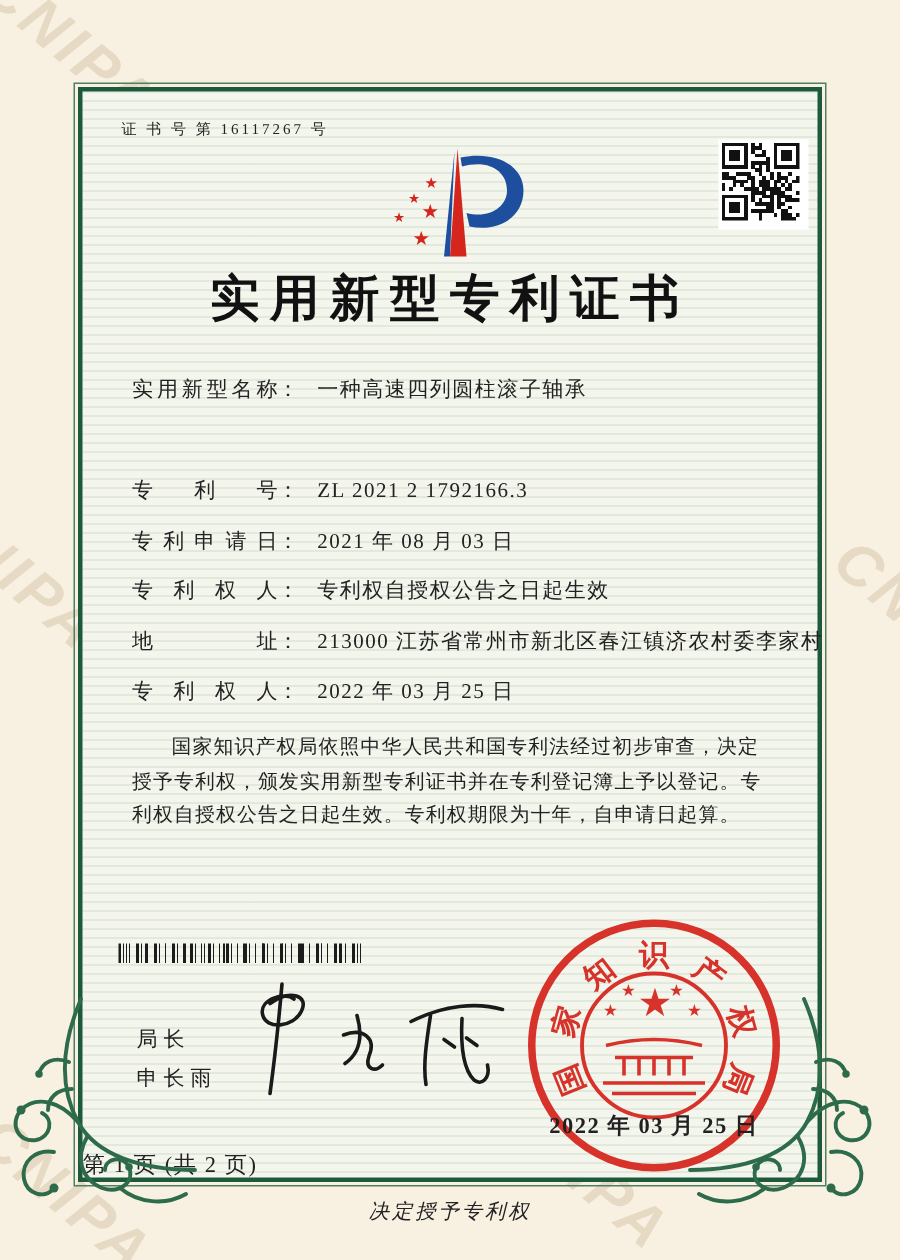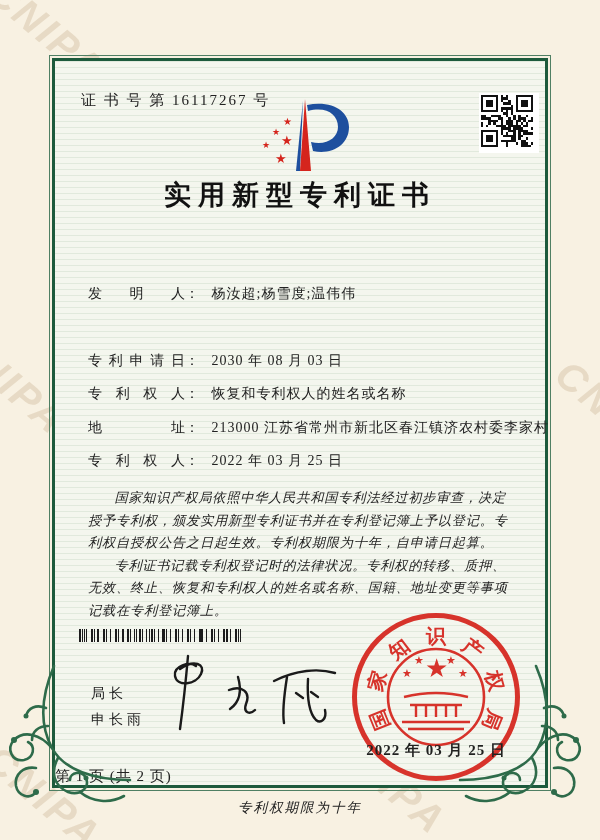--- a/index.html
+++ b/index.html
@@ -18,37 +18,37 @@
   .wm-light{color:rgba(193,167,129,0.17);}
   .frame{
     position:absolute;left:52px;top:58px;width:490px;height:724px;
     border:3px solid #1d5a3c;outline:1px solid #4f7f63;outline-offset:2px;
     background:
       repeating-linear-gradient(180deg, rgba(150,180,150,0.20) 0px, rgba(150,180,150,0.20) 1px, transparent 1px, transparent 6px),
       #f4f6ee;
     z-index:2;
   }
   .cert-no{
-    position:absolute;left:26px;top:30px;font-size:15px;letter-spacing:2px;
+    position:absolute;left:26px;top:18px;font-size:10px;letter-spacing:2px;
   }
   .logo{position:absolute;left:190px;top:32px;}
   .qr-box{position:absolute;left:424px;top:32px;width:56px;height:56px;background:#fff;padding:2px;}
   .title{
     position:absolute;left:0;top:116px;width:100%;text-align:center;
-    font-size:27px;font-weight:bold;letter-spacing:7px;color:#111;
+    font-size:33px;font-weight:bold;letter-spacing:7px;color:#111;
   }
   .frow{position:absolute;left:33px;right:20px;height:22px;font-size:14px;white-space:nowrap;}
   .flabel{display:inline-block;width:97px;text-align:justify;text-align-last:justify;vertical-align:bottom;}
   .fcolon{display:inline-block;}
   .fvalue{margin-left:9px;letter-spacing:1px;}
   .pair2{position:absolute;left:253px;top:0;}
   .pair2 .flabel{width:76px;}
   .body-text{
     position:absolute;left:33px;right:30px;top:426px;
-    font-size:13.2px;line-height:22.5px;font-style:italic;letter-spacing:0.8px;
+    font-size:13.2px;line-height:22.5px;letter-spacing:0.8px;
     color:#222;
   }
   .body-text p{margin:0;text-indent:2em;}
   .barcode{
     position:absolute;left:24px;top:568px;width:163px;height:13px;
     background:
       repeating-linear-gradient(90deg,#1c1c1c 0 2px,transparent 2px 3px,#1c1c1c 3px 4px,transparent 4px 7px,#1c1c1c 7px 8px,transparent 8px 12px),
       repeating-linear-gradient(90deg,transparent 0 5px,#1c1c1c 5px 6px,transparent 6px 13px);
   }
   .signer{position:absolute;left:36px;top:620px;font-size:14px;letter-spacing:4px;line-height:26px;}
@@ -345,44 +345,47 @@
         <rect x="14.86" y="49.52" width="2.48" height="2.48" fill="#111"></rect>
         <rect x="24.76" y="49.52" width="2.48" height="2.48" fill="#111"></rect>
         <rect x="39.62" y="49.52" width="2.48" height="2.48" fill="#111"></rect>
         <rect x="42.10" y="49.52" width="2.48" height="2.48" fill="#111"></rect>
         <rect x="44.57" y="49.52" width="2.48" height="2.48" fill="#111"></rect>
         <rect x="47.05" y="49.52" width="2.48" height="2.48" fill="#111"></rect>
       </svg></div>
 
   <div class="title">实用新型专利证书</div>
 
-  <div class="frow" style="top:224px">
-    <span class="flabel">发明人</span><span class="fcolon">：</span>
-    <span class="fvalue">杨汝超;杨雪度;温伟伟</span>
+  <div class="frow" style="top:190px">
+    <span class="flabel">实用新型名称</span><span class="fcolon">：</span>
+    <span class="fvalue">一种高速四列圆柱滚子轴承</span>
+  </div>
+  <div class="frow" style="top:257px">
+    <span class="flabel">专利号</span><span class="fcolon">：</span>
+    <span class="fvalue">ZL 2021 2 1792166.3</span>
   </div>
   <div class="frow" style="top:291px">
     <span class="flabel">专利申请日</span><span class="fcolon">：</span>
-    <span class="fvalue">2030 年 08 月 03 日</span>
+    <span class="fvalue">2021 年 08 月 03 日</span>
   </div>
   <div class="frow" style="top:324px">
     <span class="flabel">专利权人</span><span class="fcolon">：</span>
-    <span class="fvalue">恢复和专利权人的姓名或名称</span>
+    <span class="fvalue">专利权自授权公告之日起生效</span>
   </div>
   <div class="frow" style="top:358px">
     <span class="flabel">地址</span><span class="fcolon">：</span>
     <span class="fvalue">213000 江苏省常州市新北区春江镇济农村委李家村</span>
   </div>
   <div class="frow" style="top:391px">
     <span class="flabel">专利权人</span><span class="fcolon">：</span>
     <span class="fvalue">2022 年 03 月 25 日</span>
   </div>
 
   <div class="body-text">
     <p>国家知识产权局依照中华人民共和国专利法经过初步审查，决定授予专利权，颁发实用新型专利证书并在专利登记簿上予以登记。专利权自授权公告之日起生效。专利权期限为十年，自申请日起算。</p>
-    <p>专利证书记载专利权登记时的法律状况。专利权的转移、质押、无效、终止、恢复和专利权人的姓名或名称、国籍、地址变更等事项记载在专利登记簿上。</p>
   </div>
 
   <div class="barcode"></div>
 
   <div class="signer">
     <div>局长</div>
     <div>申长雨</div>
   </div>
 
   <svg class="signature-svg" width="210" height="90" viewBox="0 0 210 90">
@@ -461,13 +464,13 @@
     <path d="M46,62 C36,62 30,68 30,76"></path>
   </g>
   <g fill="#2e6b4a">
     <circle cx="12" cy="76" r="3"></circle>
     <circle cx="34" cy="128" r="3"></circle>
     <circle cx="84" cy="114" r="2.5"></circle>
     <circle cx="24" cy="52" r="2.5"></circle>
   </g>
 </svg>
 
-<div class="continuation">专利权期限为十年</div>
+<div class="continuation">决定授予专利权</div>
 
 </body></html>

